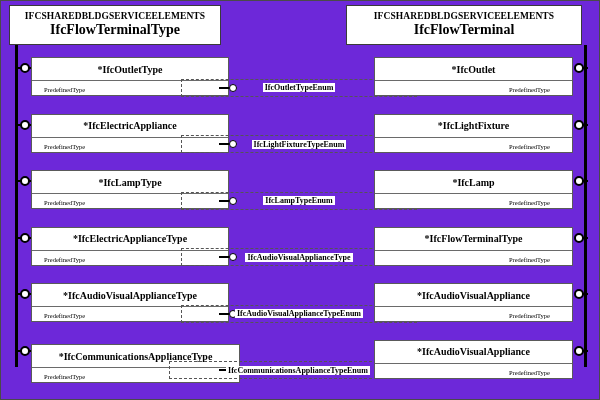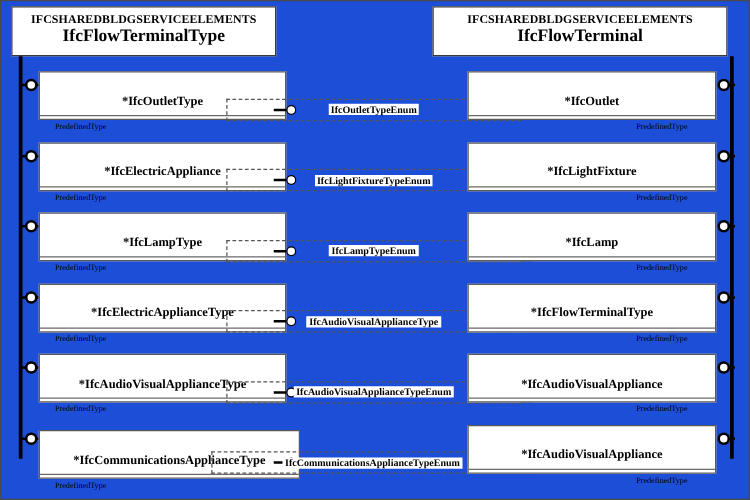--- a/index.html
+++ b/index.html
@@ -1,40 +1,40 @@
 <!DOCTYPE html>
 <html><head>
 <meta charset="utf-8">
 <style>
   html,body{margin:0;padding:0;background:#ffffff;}
   body{
     width:600px;height:400px;overflow:hidden;
     font-family:"Liberation Serif", "DejaVu Serif", serif;
     color:#000;
   }
-  #diagram{position:relative;width:600px;height:400px;box-sizing:border-box;border:1px solid #4a4a4a;background:#1d4ed8;}
+  #diagram{position:relative;width:600px;height:400px;box-sizing:border-box;border:1px solid #4a4a4a;background:#6d28d9;}
 
   
   .schema-box{
     position:absolute;box-sizing:border-box;
     border:1.5px solid #3a3a3a;background:#fff;
     display:flex;flex-direction:column;align-items:center;justify-content:center;
     line-height:1.15;
   }
   .schema-box .schema-name{font-weight:bold;font-size:9.5px;letter-spacing:.1px;white-space:nowrap;}
   .schema-box .schema-entity{font-weight:bold;font-size:14px;white-space:nowrap;}
 
   
   .entity{
     position:absolute;box-sizing:border-box;
     border:1.5px solid #5a5a5a;background:#fff;
   }
   .entity .ename{
     height:22px;display:flex;align-items:center;justify-content:center;
-    font-weight:bold;font-size:10px;white-space:nowrap;margin-top:12px;
+    font-weight:bold;font-size:10px;white-space:nowrap;
   }
   .entity .attr-row{
     height:17px;border-top:1.5px solid #6a6a6a;
     display:flex;align-items:center;position:relative;
   }
   .entity .attr-row.align-left{justify-content:flex-start;padding-left:12px;}
   .entity .attr-row.align-right{justify-content:flex-end;padding-right:22px;}
   .entity .attr-row .attr{font-size:6.5px;white-space:nowrap;}
 
   

